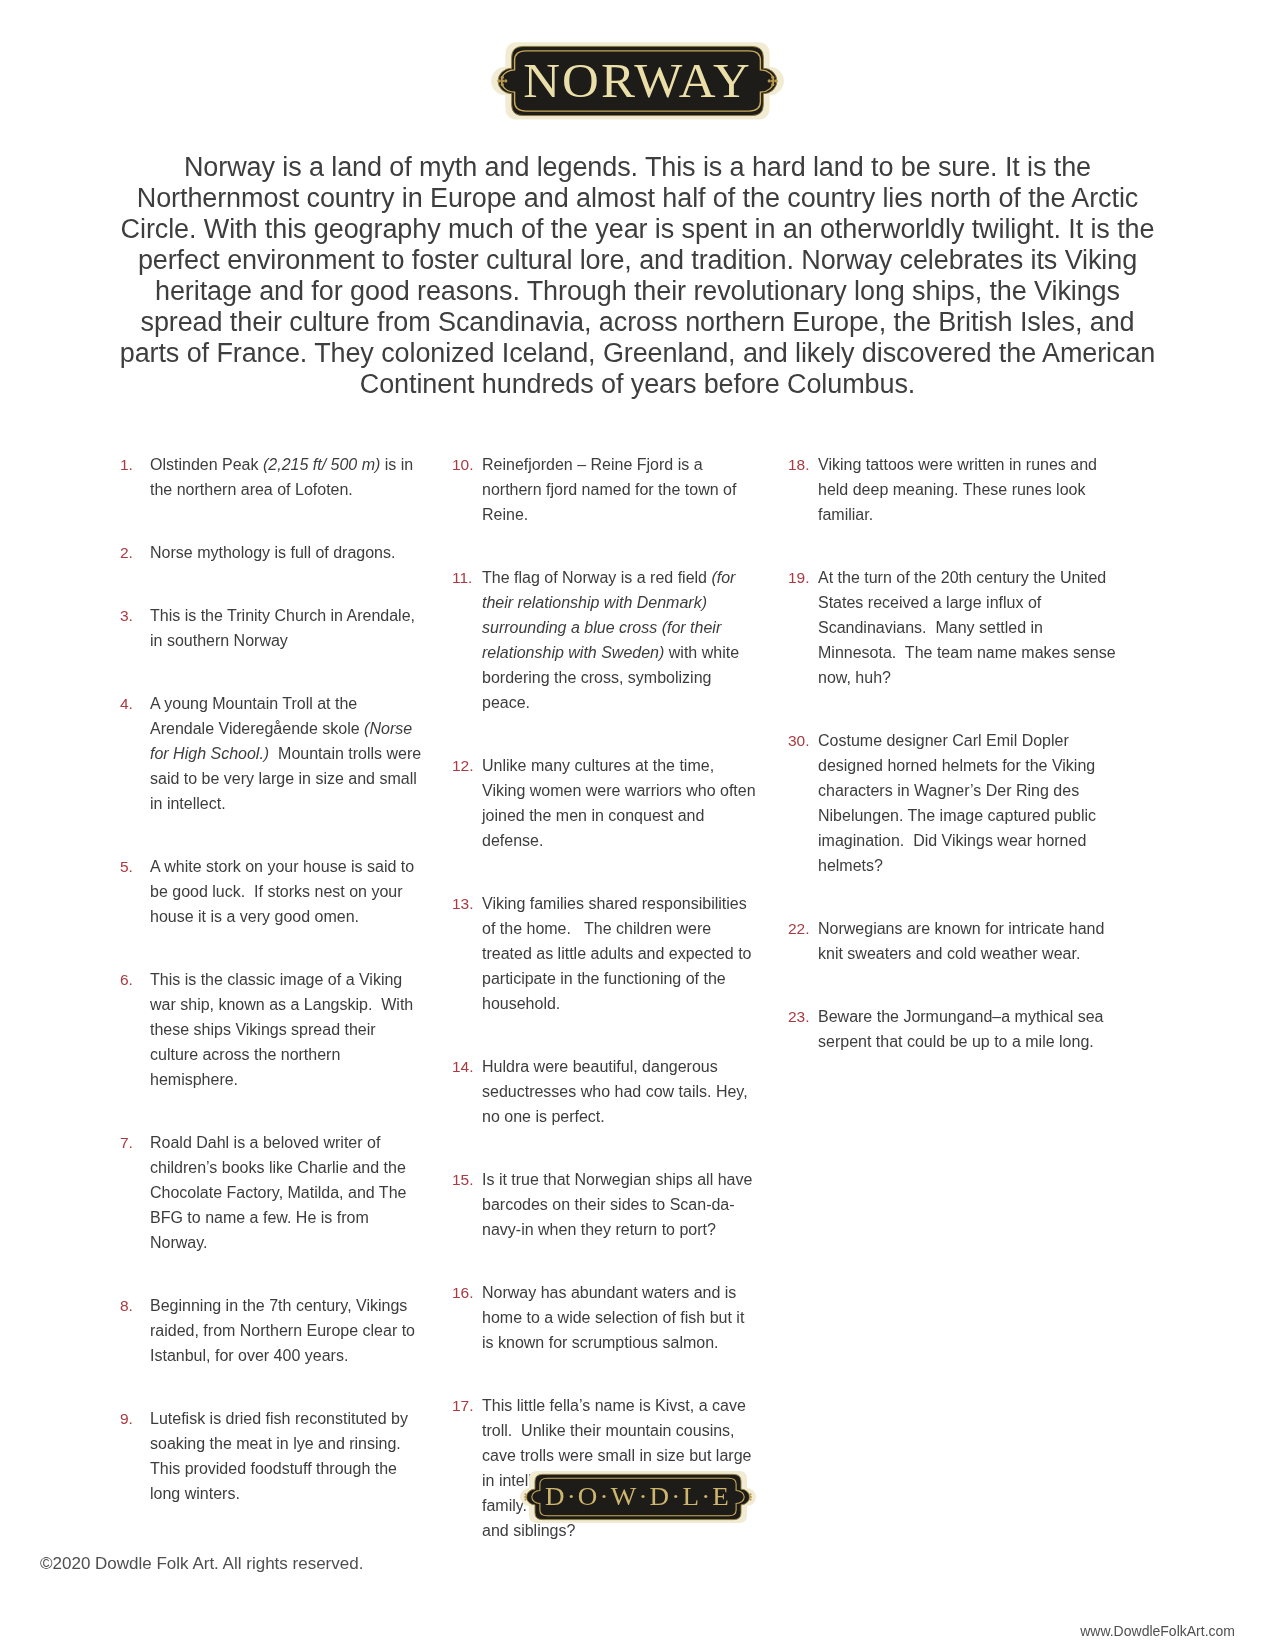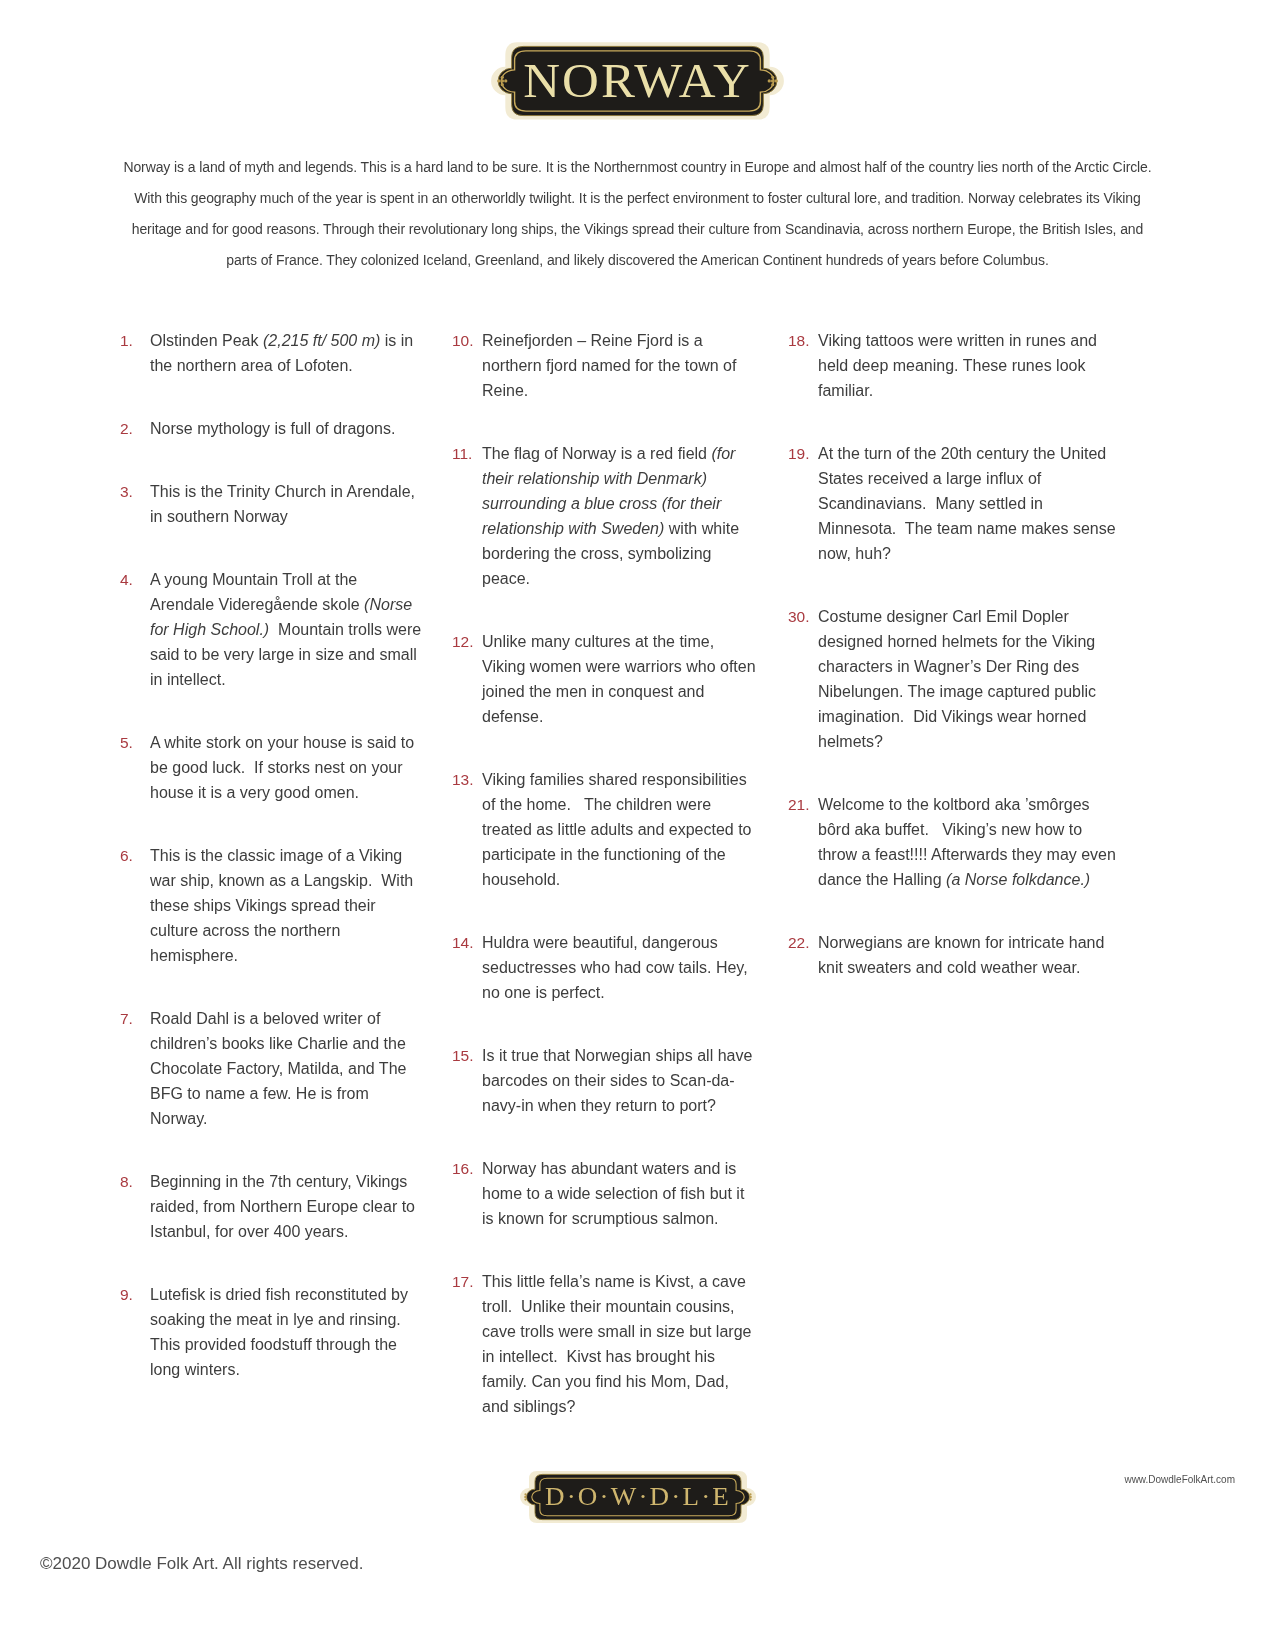--- a/index.html
+++ b/index.html
@@ -4,34 +4,34 @@
 <style>
   html,body { margin:0; padding:0; background:#ffffff; }
   .page {
     position:relative; width:1275px; height:1650px; margin:0 auto;
     background:#ffffff; font-family:"Liberation Sans", sans-serif;
     overflow:hidden;
   }
   .logo-wrap { display:flex; justify-content:center; padding-top:40px; }
   .intro {
     width:1045px; margin:28px auto 0; text-align:center;
-    font-size:14px; line-height:31px; color:#3e3e3e; letter-spacing:-0.1px;
+    font-size:27px; line-height:31px; color:#3e3e3e; letter-spacing:-0.1px;
   }
   .facts { display:flex; margin-top:52px; padding:0 112px 0 120px; }
   .col { box-sizing:border-box; }
   .col-0 { width:332px; padding-right:24px; }
   .col-1 { width:336px; padding-right:28px; }
   .col-2 { width:330px; }
   .fact { display:flex; margin-bottom:38px; }
   .fact-num { flex:0 0 30px; color:#a93a40; font-size:15.5px; line-height:25px; }
   .fact-text { flex:1; font-size:16px; line-height:25px; color:#3d3d3d; white-space:pre-wrap; }
   .fact-text .it { font-style:italic; }
   .bottom-logo { position:absolute; left:50%; transform:translateX(-50%); top:1468px; }
   .copyright { position:absolute; left:40px; top:1554px; font-size:17px; color:#4f4f4f; }
-  .website { position:absolute; right:40px; top:1474px; font-size:10px; color:#4f4f4f; }
+  .website { position:absolute; right:40px; top:1623px; font-size:14px; color:#4f4f4f; }
   .plaque-serif { font-family:"Liberation Serif", serif; }
 </style>
 </head>
 <body>
 
 <div class="page">
 
   <div class="logo-wrap">
     <svg width="305" height="84" viewBox="0 0 300 82">
       <path d="M32 2 H268 Q280 2 280 14 V26 A14 14 0 0 1 280 54 V66 Q280 78 268 78 H32 Q20 78 20 66 V54 A14 14 0 0 1 20 26 V14 Q20 2 32 2 Z" fill="#f2ebd3"></path>
@@ -137,26 +137,26 @@
         </div>
         <div class="fact">
           <span class="fact-num">19.</span>
           <div class="fact-text"><span>At the turn of the 20th century the United States received a large influx of Scandinavians.  Many settled in Minnesota.  The team name makes sense now, huh?</span></div>
         </div>
         <div class="fact">
           <span class="fact-num">30.</span>
           <div class="fact-text"><span>Costume designer Carl Emil Dopler designed horned helmets for the Viking characters in Wagner’s Der Ring des Nibelungen. The image captured public imagination.  Did Vikings wear horned helmets?</span></div>
         </div>
         <div class="fact">
-          <span class="fact-num">21.</span>
-          <div class="fact-text"><span>Welcome to the koltbord aka ’smôrges bôrd aka buffet.   Viking’s new how to throw a feast!!!! Afterwards they may even dance the Halling </span><span class="it">(a Norse folkdance.)</span></div>
+          <span class="fact-num">22.</span>
+          <div class="fact-text"><span>Norwegians are known for intricate hand knit sweaters and cold weather wear.</span></div>
         </div>
         <div class="fact">
-          <span class="fact-num">22.</span>
-          <div class="fact-text"><span>Norwegians are known for intricate hand knit sweaters and cold weather wear.</span></div>
+          <span class="fact-num">23.</span>
+          <div class="fact-text"><span>Beware the Jormungand–a mythical sea serpent that could be up to a mile long.</span></div>
         </div>
       </div>
   </div>
 
   <div class="bottom-logo">
     <svg width="250" height="58" viewBox="0 0 250 56">
       <path d="M24 2 H226 Q234 2 234 10 V19 A9 9 0 0 1 234 37 V46 Q234 54 226 54 H24 Q16 54 16 46 V37 A9 9 0 0 1 16 19 V10 Q16 2 24 2 Z" fill="#f2ebd3"></path>
       <path d="M24 2 H226 Q234 2 234 10 V19 A9 9 0 0 1 234 37 V46 Q234 54 226 54 H24 Q16 54 16 46 V37 A9 9 0 0 1 16 19 V10 Q16 2 24 2 Z" transform="translate(125,28) scale(0.945,0.87) translate(-125,-28)" fill="#1e1c19" stroke="#8c7837" stroke-width="1"></path>
       <path d="M24 2 H226 Q234 2 234 10 V19 A9 9 0 0 1 234 37 V46 Q234 54 226 54 H24 Q16 54 16 46 V37 A9 9 0 0 1 16 19 V10 Q16 2 24 2 Z" transform="translate(125,28) scale(0.9,0.72) translate(-125,-28)" fill="none" stroke="#c9ab5c" stroke-width="1.2"></path>
       <g fill="#b89a4e">

